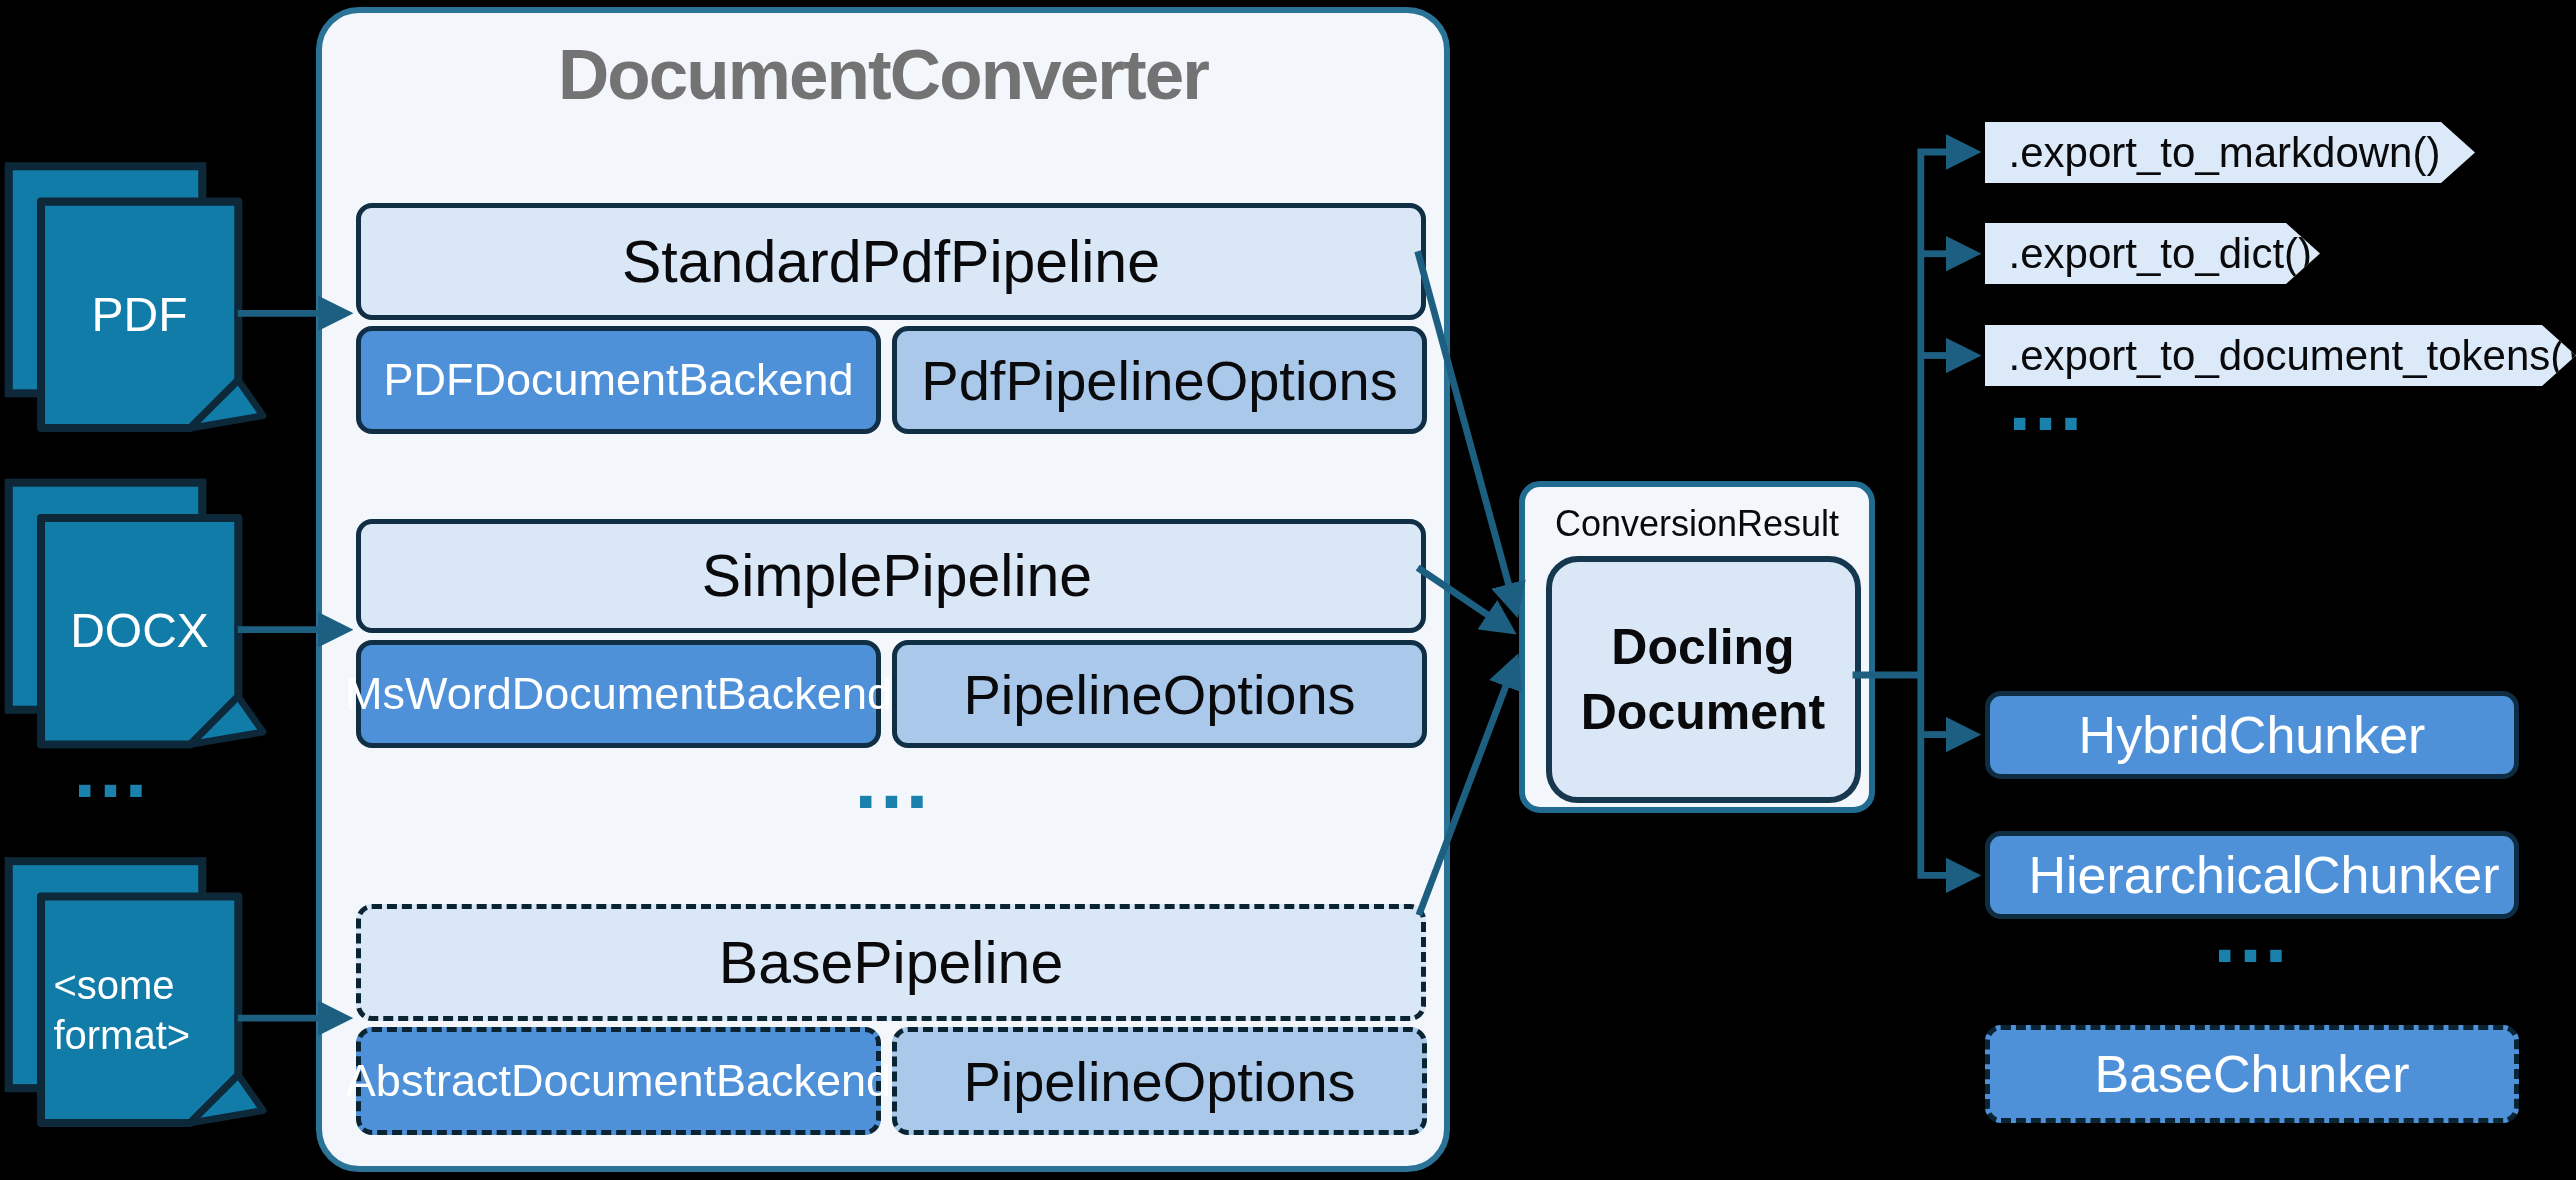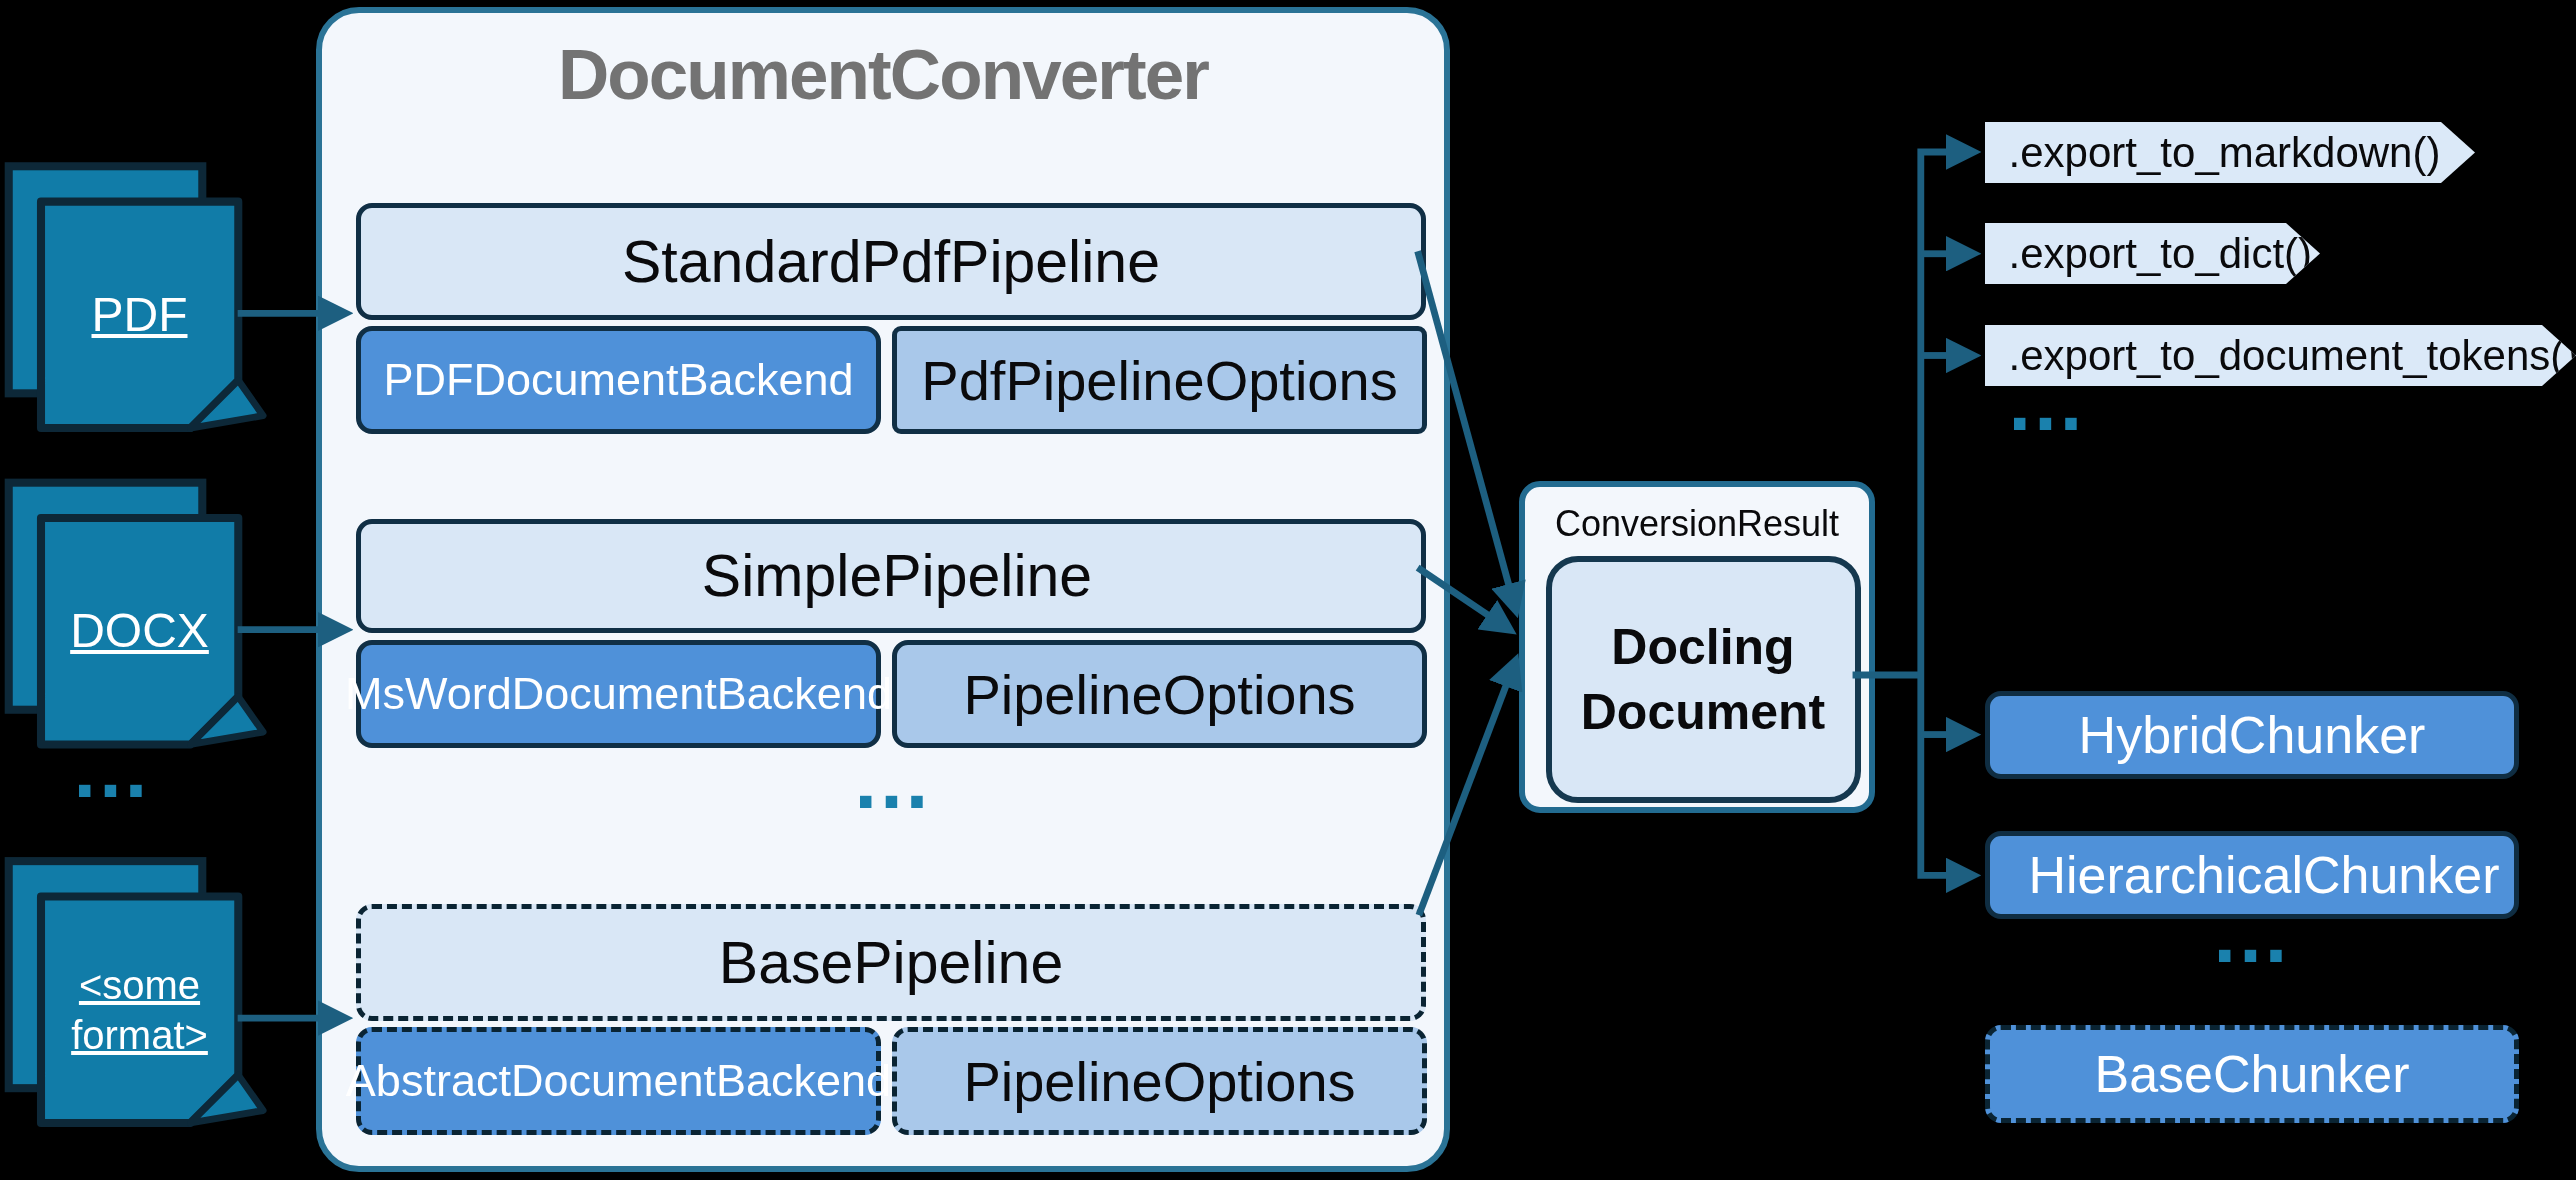--- a/index.html
+++ b/index.html
@@ -7,21 +7,21 @@
     position:relative;width:2576px;height:1180px;background:#000;
     overflow:hidden;font-family:"Liberation Sans",sans-serif;
   }
   svg.layer{position:absolute;left:0;top:0;pointer-events:none;}
   #icons-layer{z-index:1;}
   #connector-layer{z-index:3;}
 
   
   .doc-label{
     position:absolute;display:flex;align-items:center;justify-content:center;
-    color:#ffffff;font-size:48px;text-align:center;line-height:1.25;z-index:2;text-decoration:underline;
+    color:#ffffff;font-size:48px;line-height:1.25;z-index:2;
   }
   .doc-label.small{font-size:40px;}
 
   
   .converter{
     position:absolute;left:316px;top:7.4px;width:1134px;height:1165px;
     background:#f3f7fc;border:6.8px solid #2a7396;border-radius:43px;box-sizing:border-box;
   }
   .converter-title{
     position:absolute;left:0;top:21px;width:100%;text-align:center;
@@ -99,21 +99,21 @@
   <div class="doc-label" style="left:41px;top:202px;width:197px;height:226px;">PDF</div>
   <div class="doc-label" style="left:41px;top:518px;width:197px;height:226px;">DOCX</div>
   <div class="doc-label small" style="left:41px;top:897px;width:197px;height:226px;padding:0 12.4px;box-sizing:border-box;">&lt;some format&gt;</div>
   <div class="ellipsis" style="left:56px;top:738px;width:112px;">...</div>
 
   <div class="converter">
     <div class="converter-title">DocumentConverter</div>
 
     <div class="pipe-box pipe-top" style="left:34px;top:190px;width:1070px;height:117px;">StandardPdfPipeline</div>
     <div class="pipe-box pipe-backend" style="left:34px;top:313px;width:525px;height:108px;">PDFDocumentBackend</div>
-    <div class="pipe-box pipe-options" style="left:570px;top:313px;width:535px;height:108px;border-radius:9px;">PdfPipelineOptions</div>
+    <div class="pipe-box pipe-options" style="left:570px;top:313px;width:535px;height:108px;">PdfPipelineOptions</div>
 
     <div class="pipe-box pipe-top" style="left:34px;top:506px;width:1070px;height:114px;padding-left:12px;">SimplePipeline</div>
     <div class="pipe-box pipe-backend" style="left:34px;top:627px;width:525px;height:108px;">MsWordDocumentBackend</div>
     <div class="pipe-box pipe-options" style="left:570px;top:627px;width:535px;height:108px;">PipelineOptions</div>
 
     <div class="ellipsis" style="left:509px;top:736px;width:124px;">...</div>
 
     <div class="pipe-box pipe-top dashed" style="left:34px;top:891px;width:1070px;height:117px;">BasePipeline</div>
     <div class="pipe-box pipe-backend dashed" style="left:34px;top:1014px;width:525px;height:108px;">AbstractDocumentBackend</div>
     <div class="pipe-box pipe-options dashed" style="left:570px;top:1014px;width:535px;height:108px;">PipelineOptions</div>

